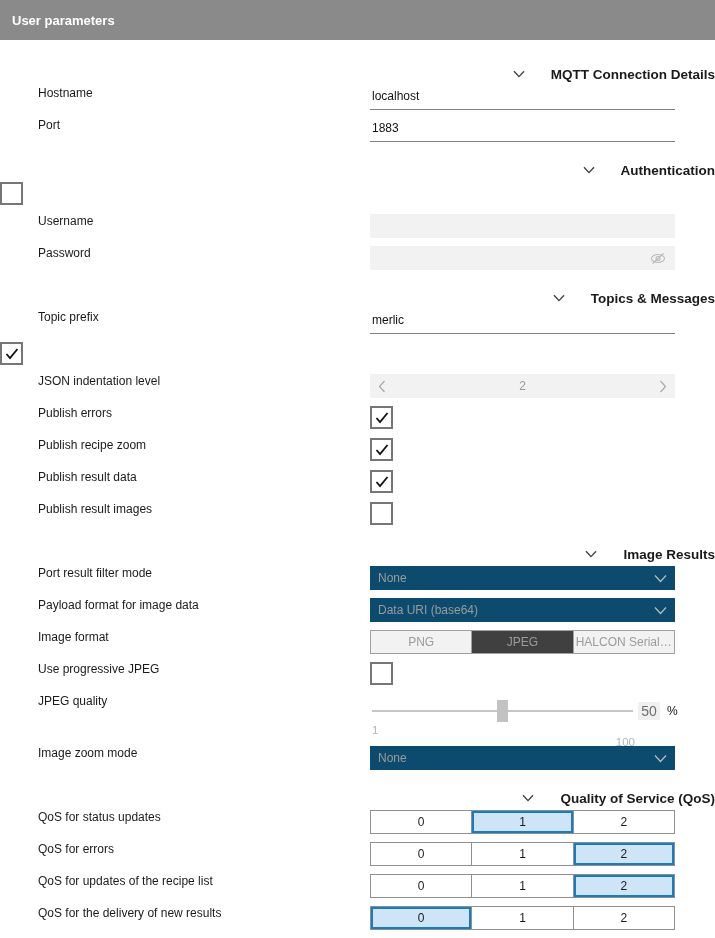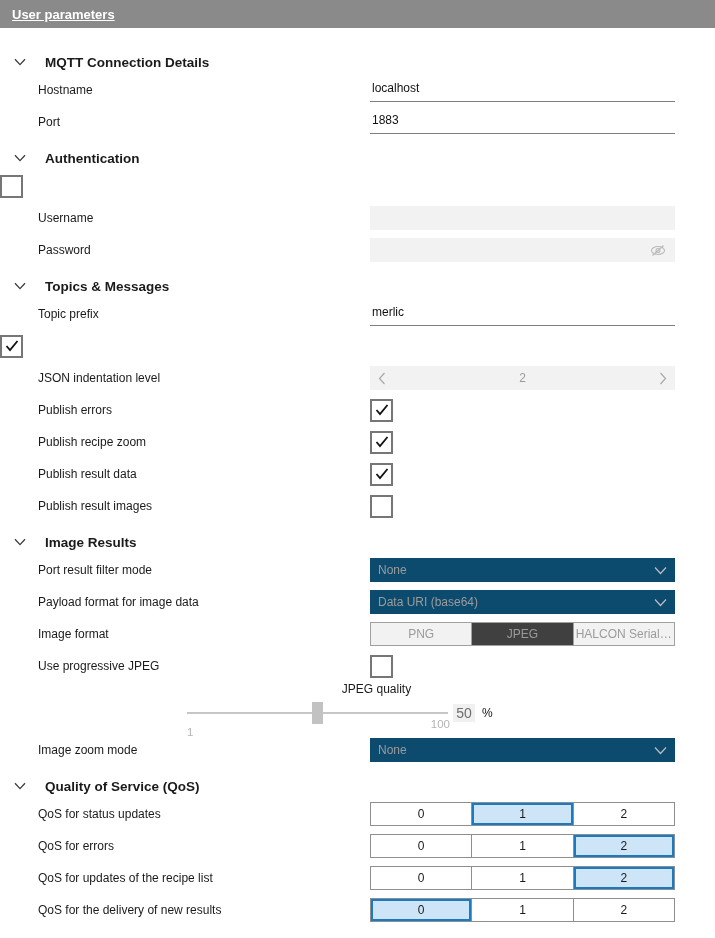--- a/index.html
+++ b/index.html
@@ -3,33 +3,33 @@
 <meta charset="utf-8">
 <style>
   * { box-sizing: border-box; }
   html,body { margin:0; padding:0; }
   body {
     width:715px; height:938px; background:#ffffff;
     font-family:"Liberation Sans", sans-serif;
     font-size:12px; color:#1a1a1a; overflow:hidden;
   }
   .titlebar {
-    height:28px; background:#8a8a8a; color:#ffffff;
+    height:40px; background:#8a8a8a; color:#ffffff;
     font-weight:bold; font-size:13px;
-    display:flex; align-items:center; padding-left:12px;text-decoration:underline;
+    display:flex; align-items:center; padding-left:12px;
   }
   .content { padding-top:14px; }
   .section { margin-top:8px; }
   .section-header {
-    height:24px; display:flex; align-items:center; gap:19px;
-    padding-left:14px; cursor:default;
+    height:24px; display:flex; align-items:center; gap:26px;
+    padding-left:14px; cursor:default;justify-content:flex-end;
   }
   .section-title { font-weight:bold; font-size:13.5px; }
-  .row { height:32px; display:flex; align-items:center; }
-  .row.tall { height:52px;flex-direction:column; }
+  .row { height:32px; display:flex; align-items:flex-start; }
+  .row.tall { height:52px; }
   .row .label { flex:1; padding-left:38px; }
   .row .control { width:305px; margin-right:40px; position:relative; display:flex; align-items:center; }
 
   .line-input {
     width:100%; height:24px; border:none; border-bottom:1px solid #808080;
     background:transparent; font:inherit; color:#111; outline:none;
     padding:0 0 3px 2px;
   }
   .disabled-field {
     width:100%; height:24px; background:#f2f2f2; color:#9b9b9b;
@@ -81,21 +81,21 @@
     position:absolute; left:127px; top:6px; width:11px; height:22px;
     background:#c2c2c2;
   }
   .slider-value {
     position:absolute; left:268px; top:8px; width:22px; height:18px;
     background:#f0f0f0; color:#6e6e6e; font-size:14px;
     display:flex; align-items:center; justify-content:center;
   }
   .slider-unit { position:absolute; left:297px; top:10px; color:#111; }
   .slider-min { position:absolute; left:2px; top:30px; color:#b4b4b4; font-size:11.5px; }
-  .slider-max { position:absolute; left:0; top:22px; width:265px; text-align:right; color:#b4b4b4; font-size:11.5px; }
+  .slider-max { position:absolute; left:0; top:42px; width:265px; text-align:right; color:#b4b4b4; font-size:11.5px; }
 
   svg { display:block; }
 </style>
 </head>
 <body>
 
 <div class="titlebar">
   <span>User parameters</span>
 </div>
 

